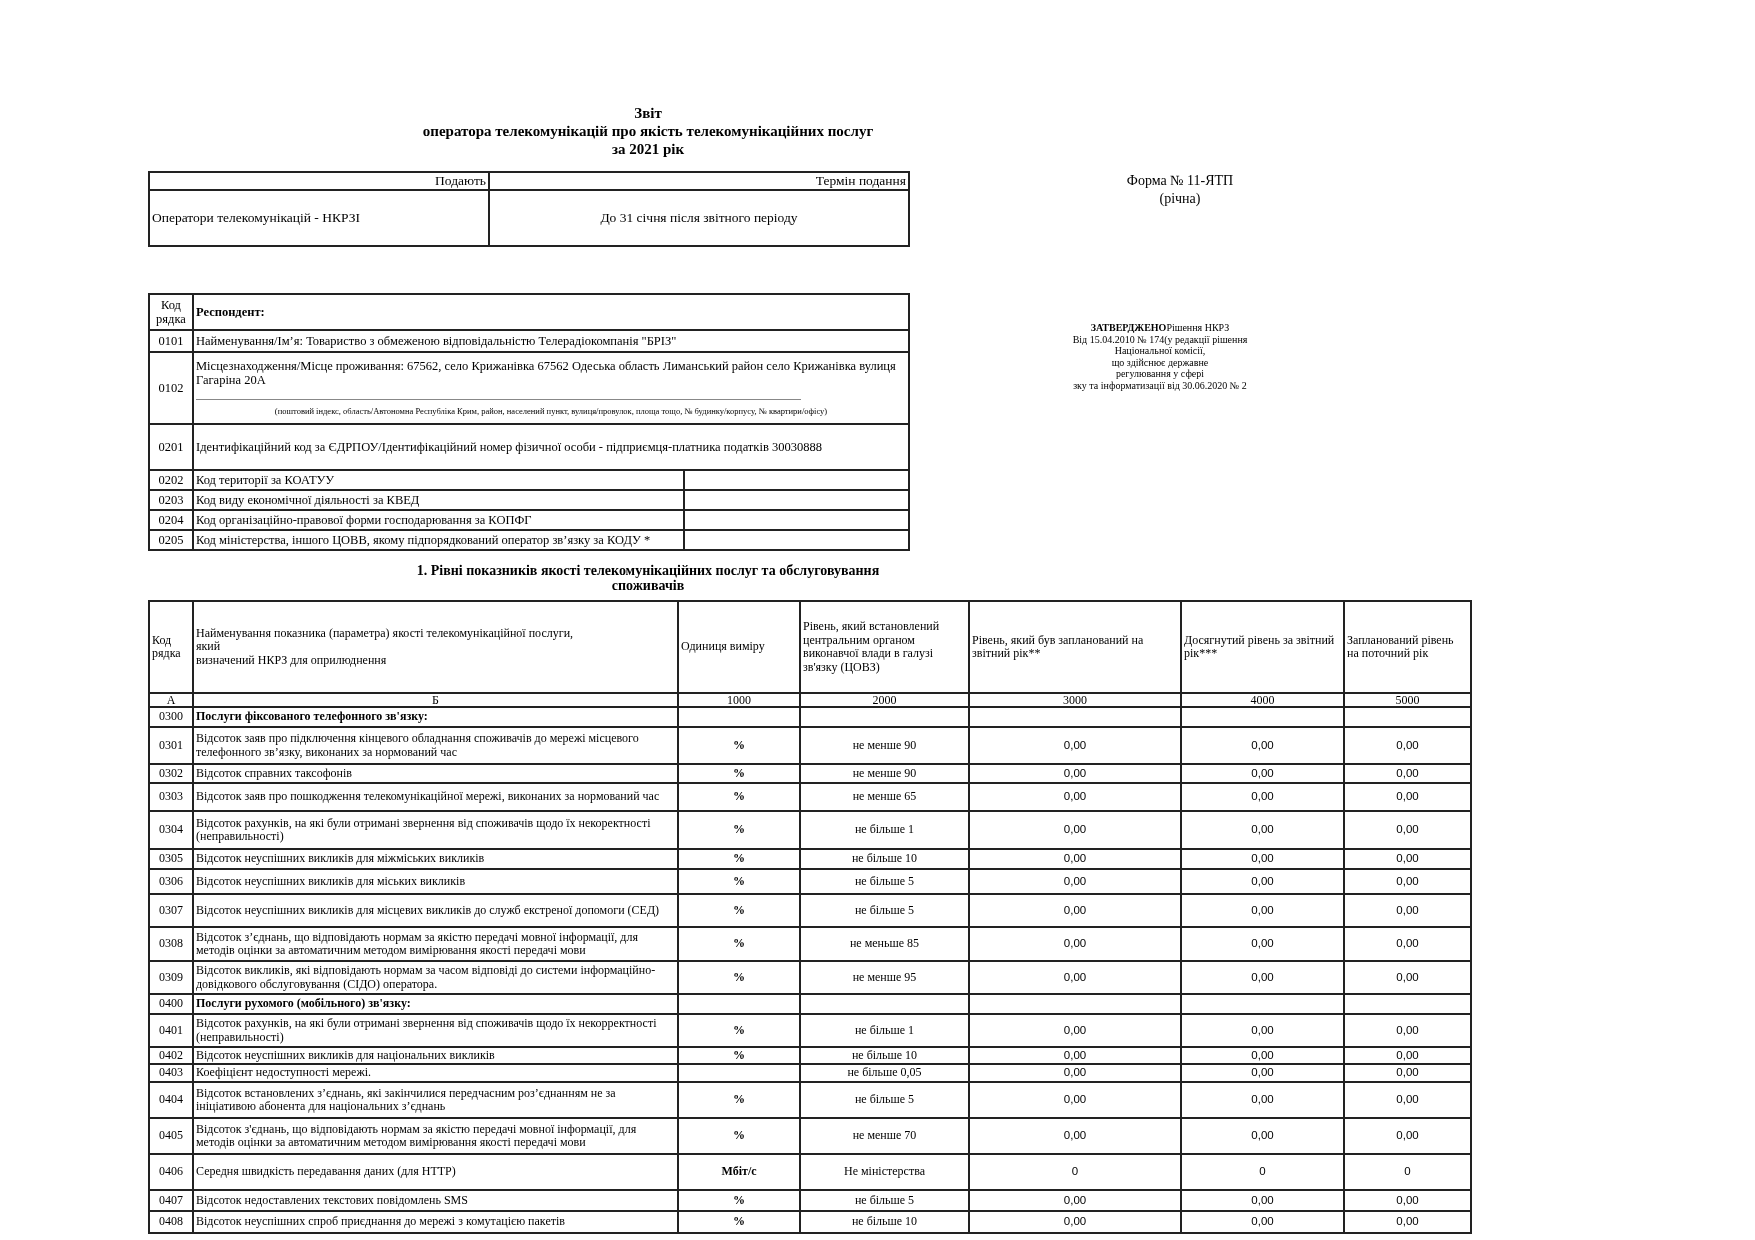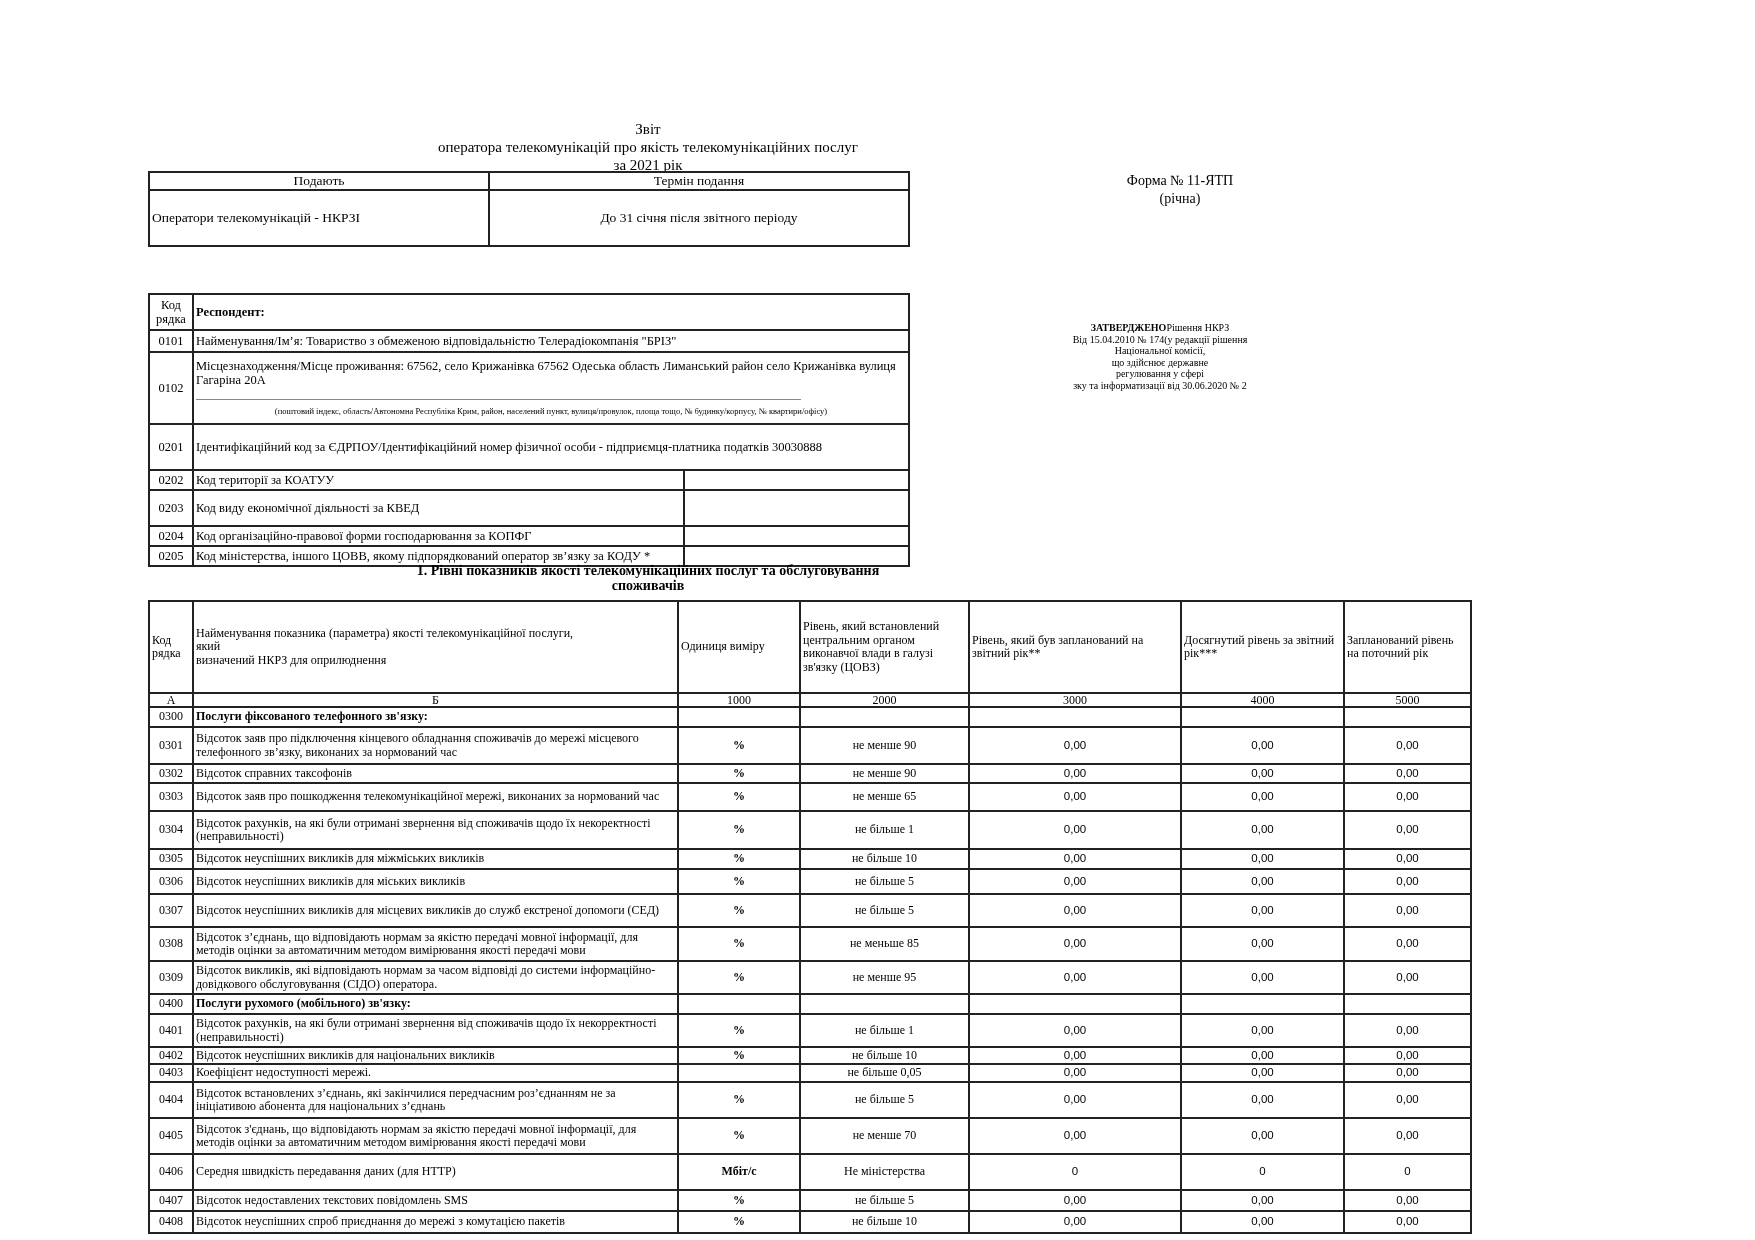--- a/index.html
+++ b/index.html
@@ -1,31 +1,31 @@
 <!DOCTYPE html>
 <html><head>
 <meta charset="utf-8">
 <style>
   html, body { margin: 0; padding: 0; background: #ffffff; }
   body { width: 1755px; height: 1240px; position: relative; overflow: hidden;
          font-family: "Liberation Serif", "DejaVu Serif", serif; color: #000; }
   .abs { position: absolute; }
 
-  .title { left: 148px; width: 1000px; top: 104px; text-align: center; font-weight: normal; font-size: 15px; line-height: 18px; margin-top: 16px; }
+  .title { left: 148px; width: 1000px; top: 104px; text-align: center; font-weight: bold; font-size: 15px; line-height: 18px; }
   .title div { }
   .form-label { left: 1080px; width: 200px; top: 172px; text-align: center; font-size: 14px; line-height: 18px; }
   .approved { left: 1010px; width: 300px; top: 322px; text-align: center; font-size: 10px; line-height: 11.5px; }
   .approved b { font-weight: bold; }
 
   table { border-collapse: collapse; table-layout: fixed; }
   td { border: 2px solid #222; padding: 0 2px; vertical-align: middle; font-size: 12.5px; line-height: 14px; }
 
   .t-submit { left: 148px; top: 171px; width: 760px; }
   .t-submit td { font-size: 13.5px; }
-  .t-submit .hdr td { height: 16px; text-align: center; }
+  .t-submit .hdr td { height: 16px; text-align: right; }
   .t-submit .body td { height: 54px; }
 
   .t-resp { left: 148px; top: 293px; width: 760px; }
   .t-resp td.code { text-align: center; }
   .t-resp .addr-note { font-size: 8.5px; text-align: center; margin-top: 4px; }
   .t-resp .addr-line { border-top: 1px solid #888; width: 605px; margin-top: 12px; }
 
   .section-title { left: 148px; width: 1000px; top: 563px; text-align: center; font-weight: bold; font-size: 14px; line-height: 15px; }
 
   .t-main { left: 148px; top: 600px; width: 1322px; }
@@ -103,21 +103,21 @@
   </tr>
   <tr style="height:46px">
     <td class="code">0201</td>
     <td colspan="2">Ідентифікаційний код за ЄДРПОУ/Ідентифікаційний номер фізичної особи - підприємця-платника податків 30030888</td>
   </tr>
   <tr style="height:20px">
     <td class="code">0202</td>
     <td>Код території за КОАТУУ</td>
     <td></td>
   </tr>
-  <tr style="height:36px">
+  <tr style="height:20px">
     <td class="code">0203</td>
     <td>Код виду економічної діяльності за КВЕД</td>
     <td></td>
   </tr>
   <tr style="height:20px">
     <td class="code">0204</td>
     <td>Код організаційно-правової форми господарювання за КОПФГ</td>
     <td></td>
   </tr>
   <tr style="height:20px">

